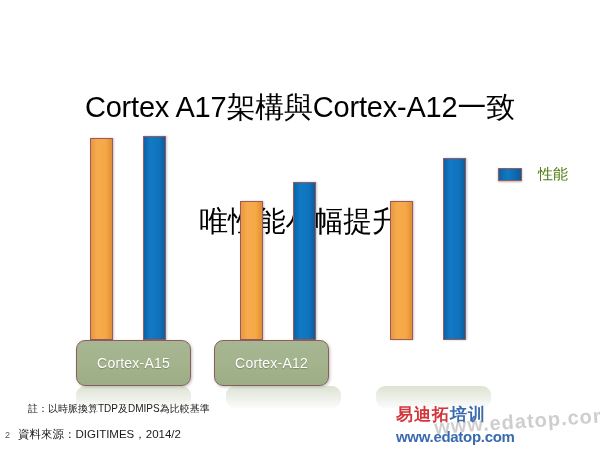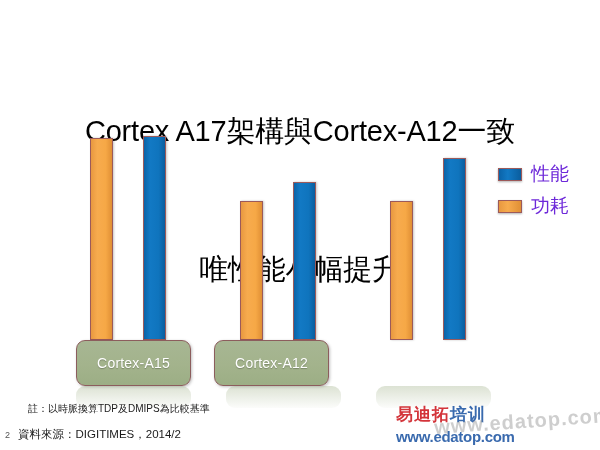--- a/index.html
+++ b/index.html
@@ -29,21 +29,21 @@
     top: 12px;
     width: 600px;
     text-align: center;
     color: #000000;
     font-size: 29px;
     font-weight: 400;
     line-height: 38px;
     letter-spacing: -0.2px;
     white-space: pre;
   }
-  .title-line { display: block; margin-top: 24px; }
+  .title-line { display: block; }
 
   
   #chart-area {
     position: absolute;
     left: 0;
     top: 118px;
     width: 532px;
     height: 268px;
   }
 
@@ -119,23 +119,23 @@
     box-sizing: border-box;
     box-shadow: 0 1px 2px rgba(0,0,0,0.3);
   }
   .legend-swatch.perf {
     background: linear-gradient(to right, #0b63a8 0%, #1279c4 40%, #0a5d9e 100%);
   }
   .legend-swatch.power {
     background: linear-gradient(to right, #e89840 0%, #f7ab4e 40%, #e08f35 100%);
   }
   .legend-text {
-    margin-left: 9px;
-    font-size: 19px;
-    color: #6d28d9;
+    margin-left: 16px;
+    font-size: 15px;
+    color: #4d7c0f;
   }
 
   
   #footnote-note {
     position: absolute;
     left: 28px;
     top: 402px;
     font-size: 10px;
     color: #1a1a1a;
     white-space: pre;
@@ -230,24 +230,20 @@
     </div>
     <div class="cat-reflection" style="left:376px; top:268px;"></div>
 
   </div>
 
   <div id="legend">
     <div class="legend-row">
       <span class="legend-swatch perf"></span>
       <span class="legend-text">性能</span>
     </div>
-    <div class="legend-row">
-      <span class="legend-swatch power"></span>
-      <span class="legend-text">功耗</span>
-    </div>
   </div>
 
   <div id="footnote-note">註：以時脈換算TDP及DMIPS為比較基準</div>
   <div id="page-number">2</div>
   <div id="footnote-source">資料來源：DIGITIMES，2014/2</div>
 
   <div id="watermark">
     <div id="wm-top"><span>易迪拓</span><span class="wm-blue">培训</span></div>
     <div id="wm-bottom">www.edatop.com</div>
     <div id="wm-ghost">www.edatop.com</div>

